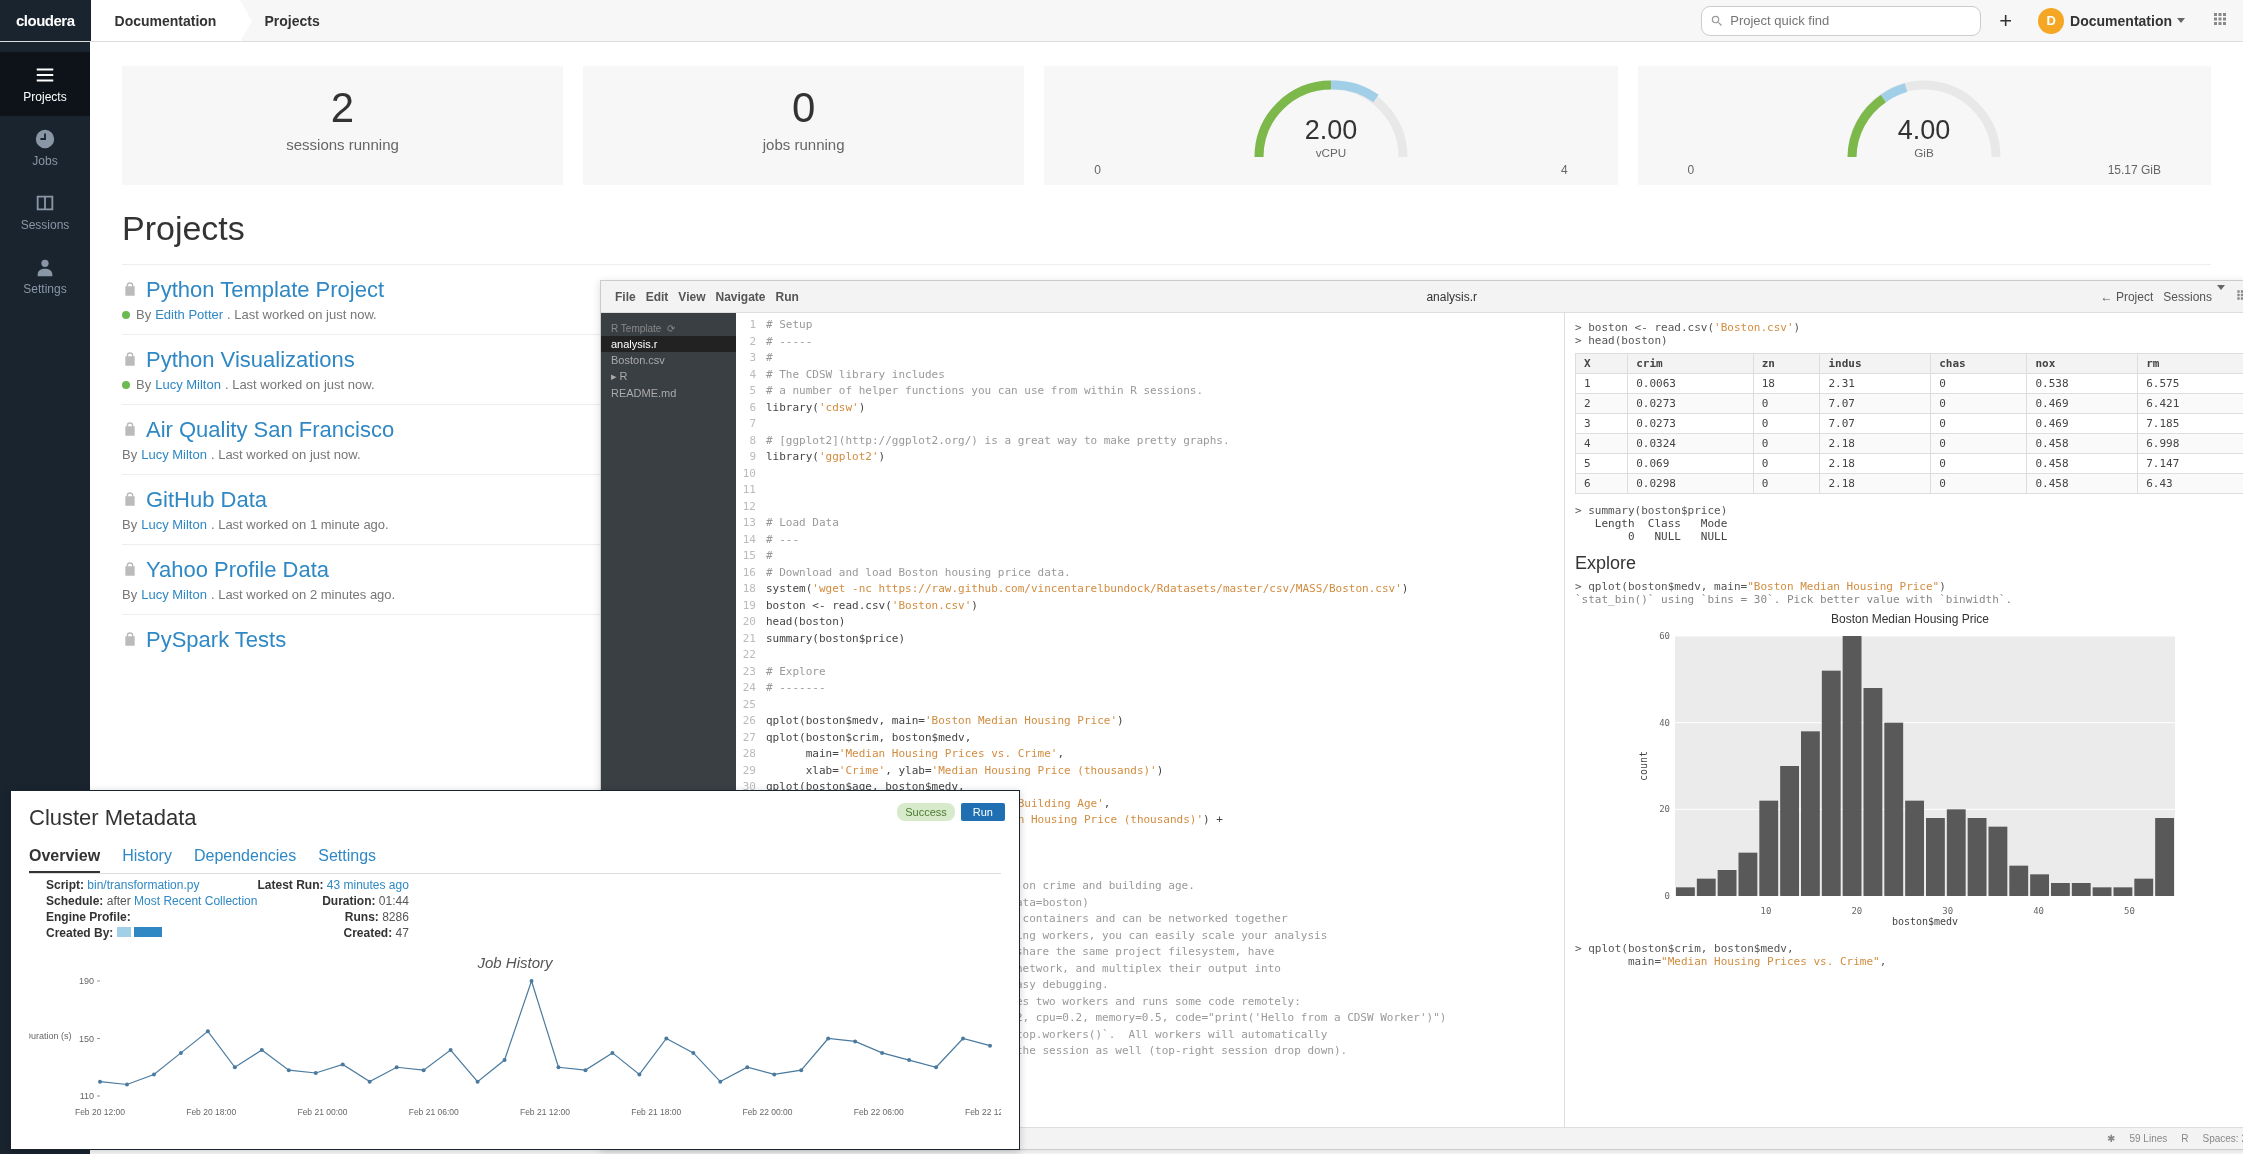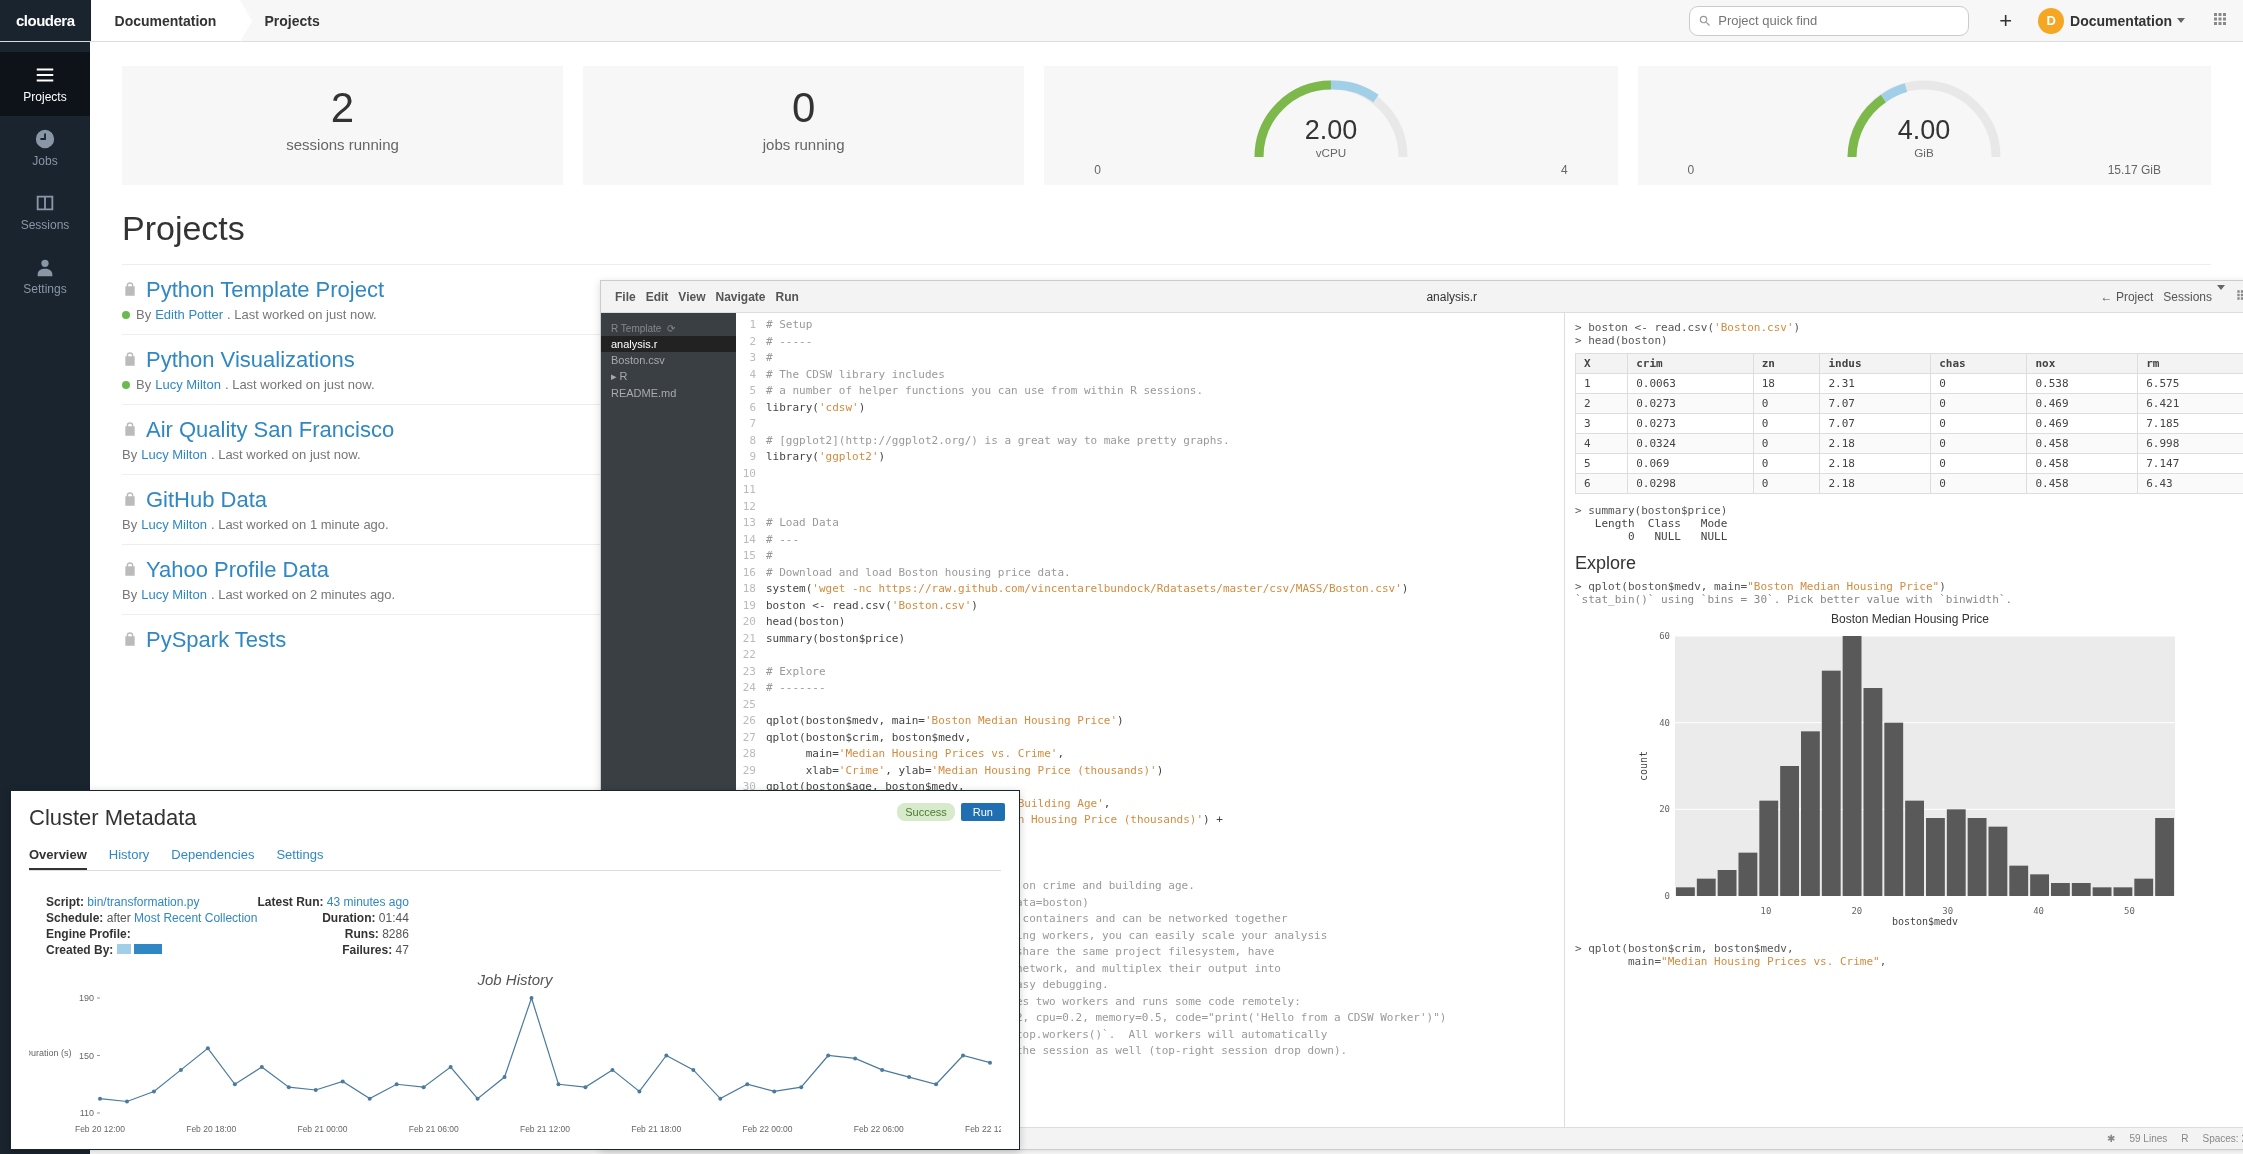--- a/index.html
+++ b/index.html
@@ -6,21 +6,21 @@
 body { font-family: -apple-system, BlinkMacSystemFont, "Segoe UI", Helvetica, Arial, sans-serif; background: #fff; color: #333; font-size: 14px; overflow: hidden; width: 2243px; height: 1154px; position: relative; }
 
 
 .topbar { display: flex; align-items: center; height: 42px; background: #f7f7f7; border-bottom: 1px solid #ddd; }
 .logo { background: #1a242f; color: #fff; padding: 0 16px; height: 100%; display: flex; align-items: center; font-weight: 600; font-size: 15px; letter-spacing: -0.5px; }
 .breadcrumb { display: flex; align-items: center; height: 100%; }
 .breadcrumb-item { padding: 0 24px; height: 100%; display: flex; align-items: center; font-weight: 600; color: #333; position: relative; }
 .breadcrumb-item.first { background: #fff; }
 .breadcrumb-item.first::after { content:''; position:absolute; right:-12px; top:0; width:0; height:0; border-top:21px solid transparent; border-bottom:21px solid transparent; border-left:12px solid #fff; z-index:1; }
 .topbar-spacer { flex: 1; }
-.search-box { display:flex; align-items:center; border:1px solid #ccc; border-radius:9px; background:#fff; padding:4px 8px; width:280px; height:30px; margin-right:16px; }
+.search-box { display:flex; align-items:center; border:1px solid #ccc; border-radius:9px; background:#fff; padding:4px 8px; width:280px; height:30px; margin-right:4px; }
 .search-box svg { width:14px; height:14px; fill:#999; margin-right:6px; }
 .search-box input { border:none; outline:none; font-size:13px; flex:1; color:#999; }
 .topbar-plus { font-size:22px; font-weight:300; color:#333; padding:0 14px; cursor:pointer; }
 .avatar { width:26px; height:26px; border-radius:50%; background:#f5a623; color:#fff; font-weight:700; display:inline-flex; align-items:center; justify-content:center; font-size:13px; margin-right:6px; }
 .user-menu { display:flex; align-items:center; padding:0 12px; font-weight:600; color:#333; cursor:pointer; }
 .caret-down { width:0; height:0; border-left:4px solid transparent; border-right:4px solid transparent; border-top:5px solid #666; margin-left:5px; }
 .apps-icon { padding:0 14px; cursor:pointer; }
 .apps-icon svg { width:18px; height:18px; fill:#888; }
 
 
@@ -47,21 +47,21 @@
 .project-meta { font-size:13px; color:#777; margin-top:4px; display:flex; align-items:center; gap:4px; }
 .status-dot { width:8px; height:8px; border-radius:50%; background:#6aba4f; display:inline-block; margin-right:2px; }
 .project-meta .author { color:#2f88c4; }
 
 
 .panel-cluster { position:absolute; left:10px; top:790px; width:1010px; height:360px; background:#fff; border:1px solid #1a242f; box-shadow:0 2px 8px rgba(0,0,0,0.2); padding:14px 18px; }
 .panel-cluster h2 { font-size:22px; font-weight:400; margin-bottom:10px; }
 .cluster-topright { position:absolute; right:14px; top:12px; display:flex; gap:6px; }
 .badge-success { background:#d8eacc; color:#4a7a2e; font-size:11px; padding:3px 8px; border-radius:8px; }
 .btn-run { background:#1f6fb2; color:#fff; font-size:11px; padding:3px 12px; border-radius:2px; border:none; cursor:pointer; }
-.cluster-tabs { display:flex; gap:22px; border-bottom:1px solid #ddd; margin-bottom:24px; font-size:13px; }
+.cluster-tabs { display:flex; gap:22px; border-bottom:1px solid #ddd; margin-bottom:4px; font-size:16px; }
 .cluster-tab { padding:6px 0; color:#2f88c4; cursor:pointer; }
 .cluster-tab.active { color:#333; border-bottom:2px solid #333; font-weight:600; }
 .cluster-details { display:flex; justify-content:flex-start; font-size:12px; color:#555;margin-left:17px; }
 .cluster-details .left div, .cluster-details .right div { margin-bottom:2px; }
 .cluster-details b { font-weight:600; color:#333; }
 .cluster-details .link { color:#2f88c4; }
 .cluster-details .right { text-align:right; }
 .job-history-title { text-align:center; font-size:15px; color:#555; margin-top:12px;font-style:italic; }
 .job-history-chart { width:100%; height:150px; }
 
@@ -635,21 +635,21 @@
     <div class="left">
       <div><b>Script:</b> <span class="link">bin/transformation.py</span></div>
       <div><b>Schedule:</b> <span>after</span> <span class="link">Most Recent Collection</span></div>
       <div><b>Engine Profile:</b></div>
       <div><b>Created By:</b> <span style="display:inline-block;width:14px;height:10px;background:#a2cfe8;"></span> <span style="display:inline-block;width:28px;height:10px;background:#2f88c4;"></span></div>
     </div>
     <div class="right">
       <div><b>Latest Run:</b> <span class="link">43 minutes ago</span></div>
       <div><b>Duration:</b> <span>01:44</span></div>
       <div><b>Runs:</b> <span>8286</span></div>
-      <div><b>Failures:</b> <span>47</span></div>
+      <div><b>Created:</b> <span>47</span></div>
     </div>
   </div>
   <div class="job-history-title">Job History</div>
   <svg class="job-history-chart" id="jh-chart" viewBox="0 0 970 150">
       <text x="64" y="128" text-anchor="end" font-size="9" fill="#666">110</text>
       <line x1="67" x2="70" y1="125" y2="125" stroke="#999"></line>
       <text x="64" y="70.5" text-anchor="end" font-size="9" fill="#666">150</text>
       <line x1="67" x2="70" y1="67.5" y2="67.5" stroke="#999"></line>
       <text x="64" y="13" text-anchor="end" font-size="9" fill="#666">190</text>
       <line x1="67" x2="70" y1="10" y2="10" stroke="#999"></line>

